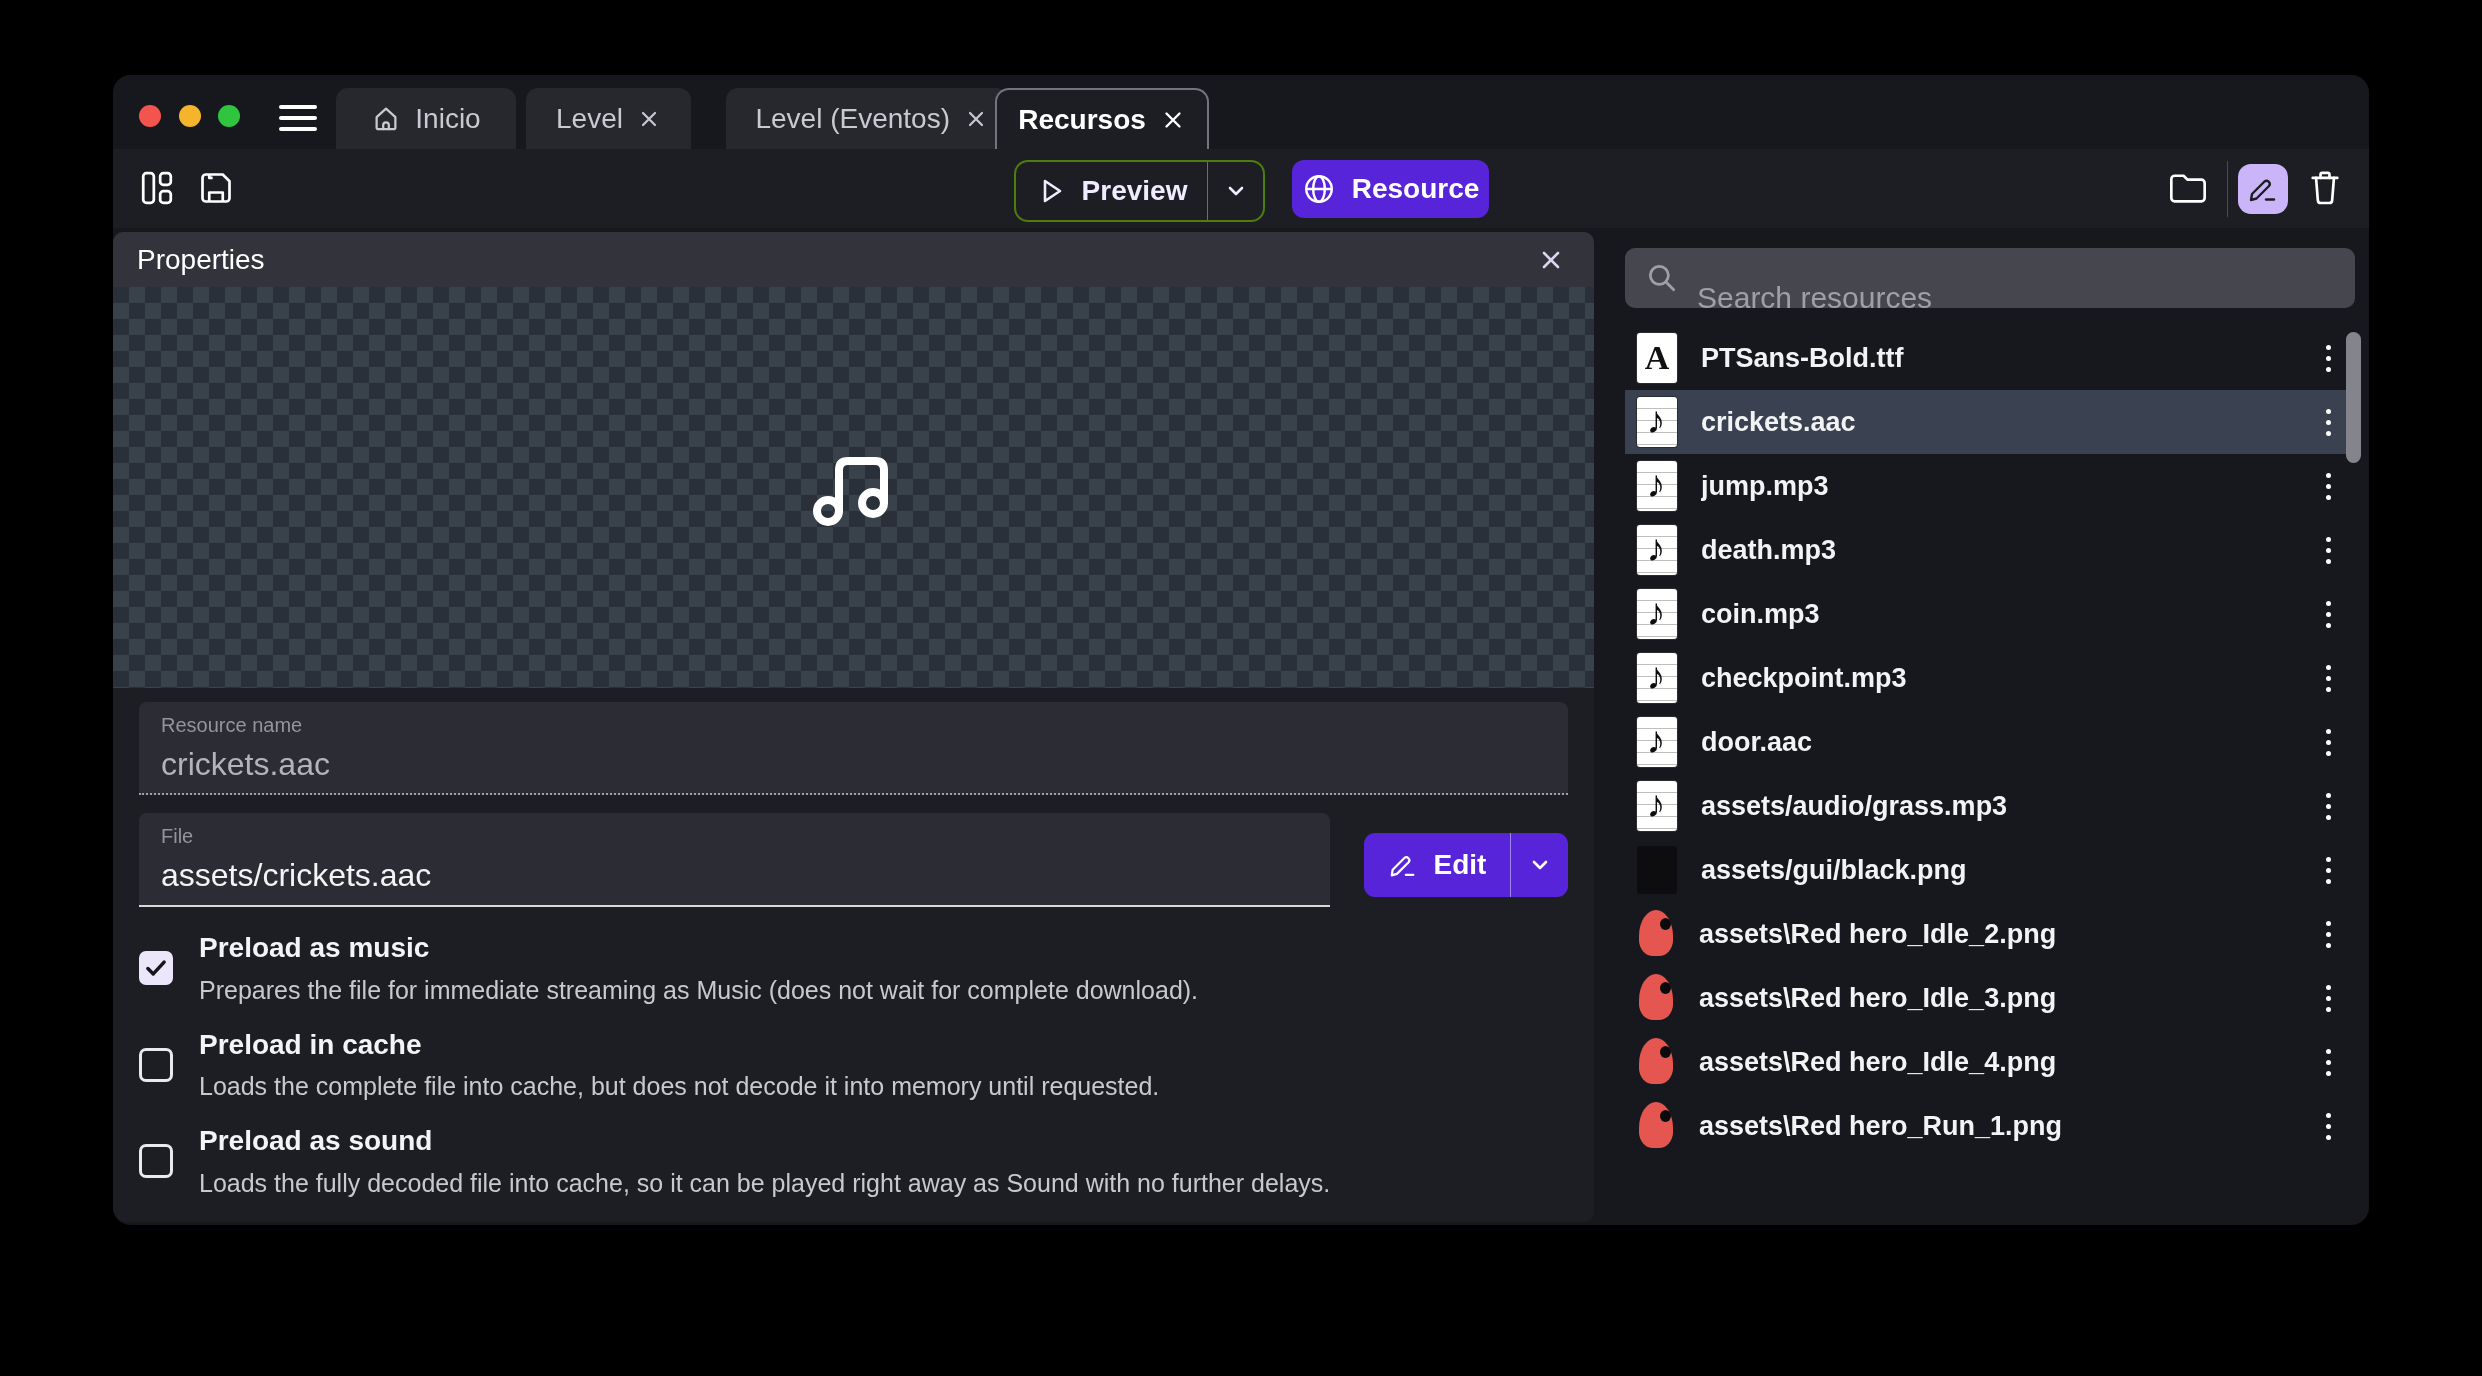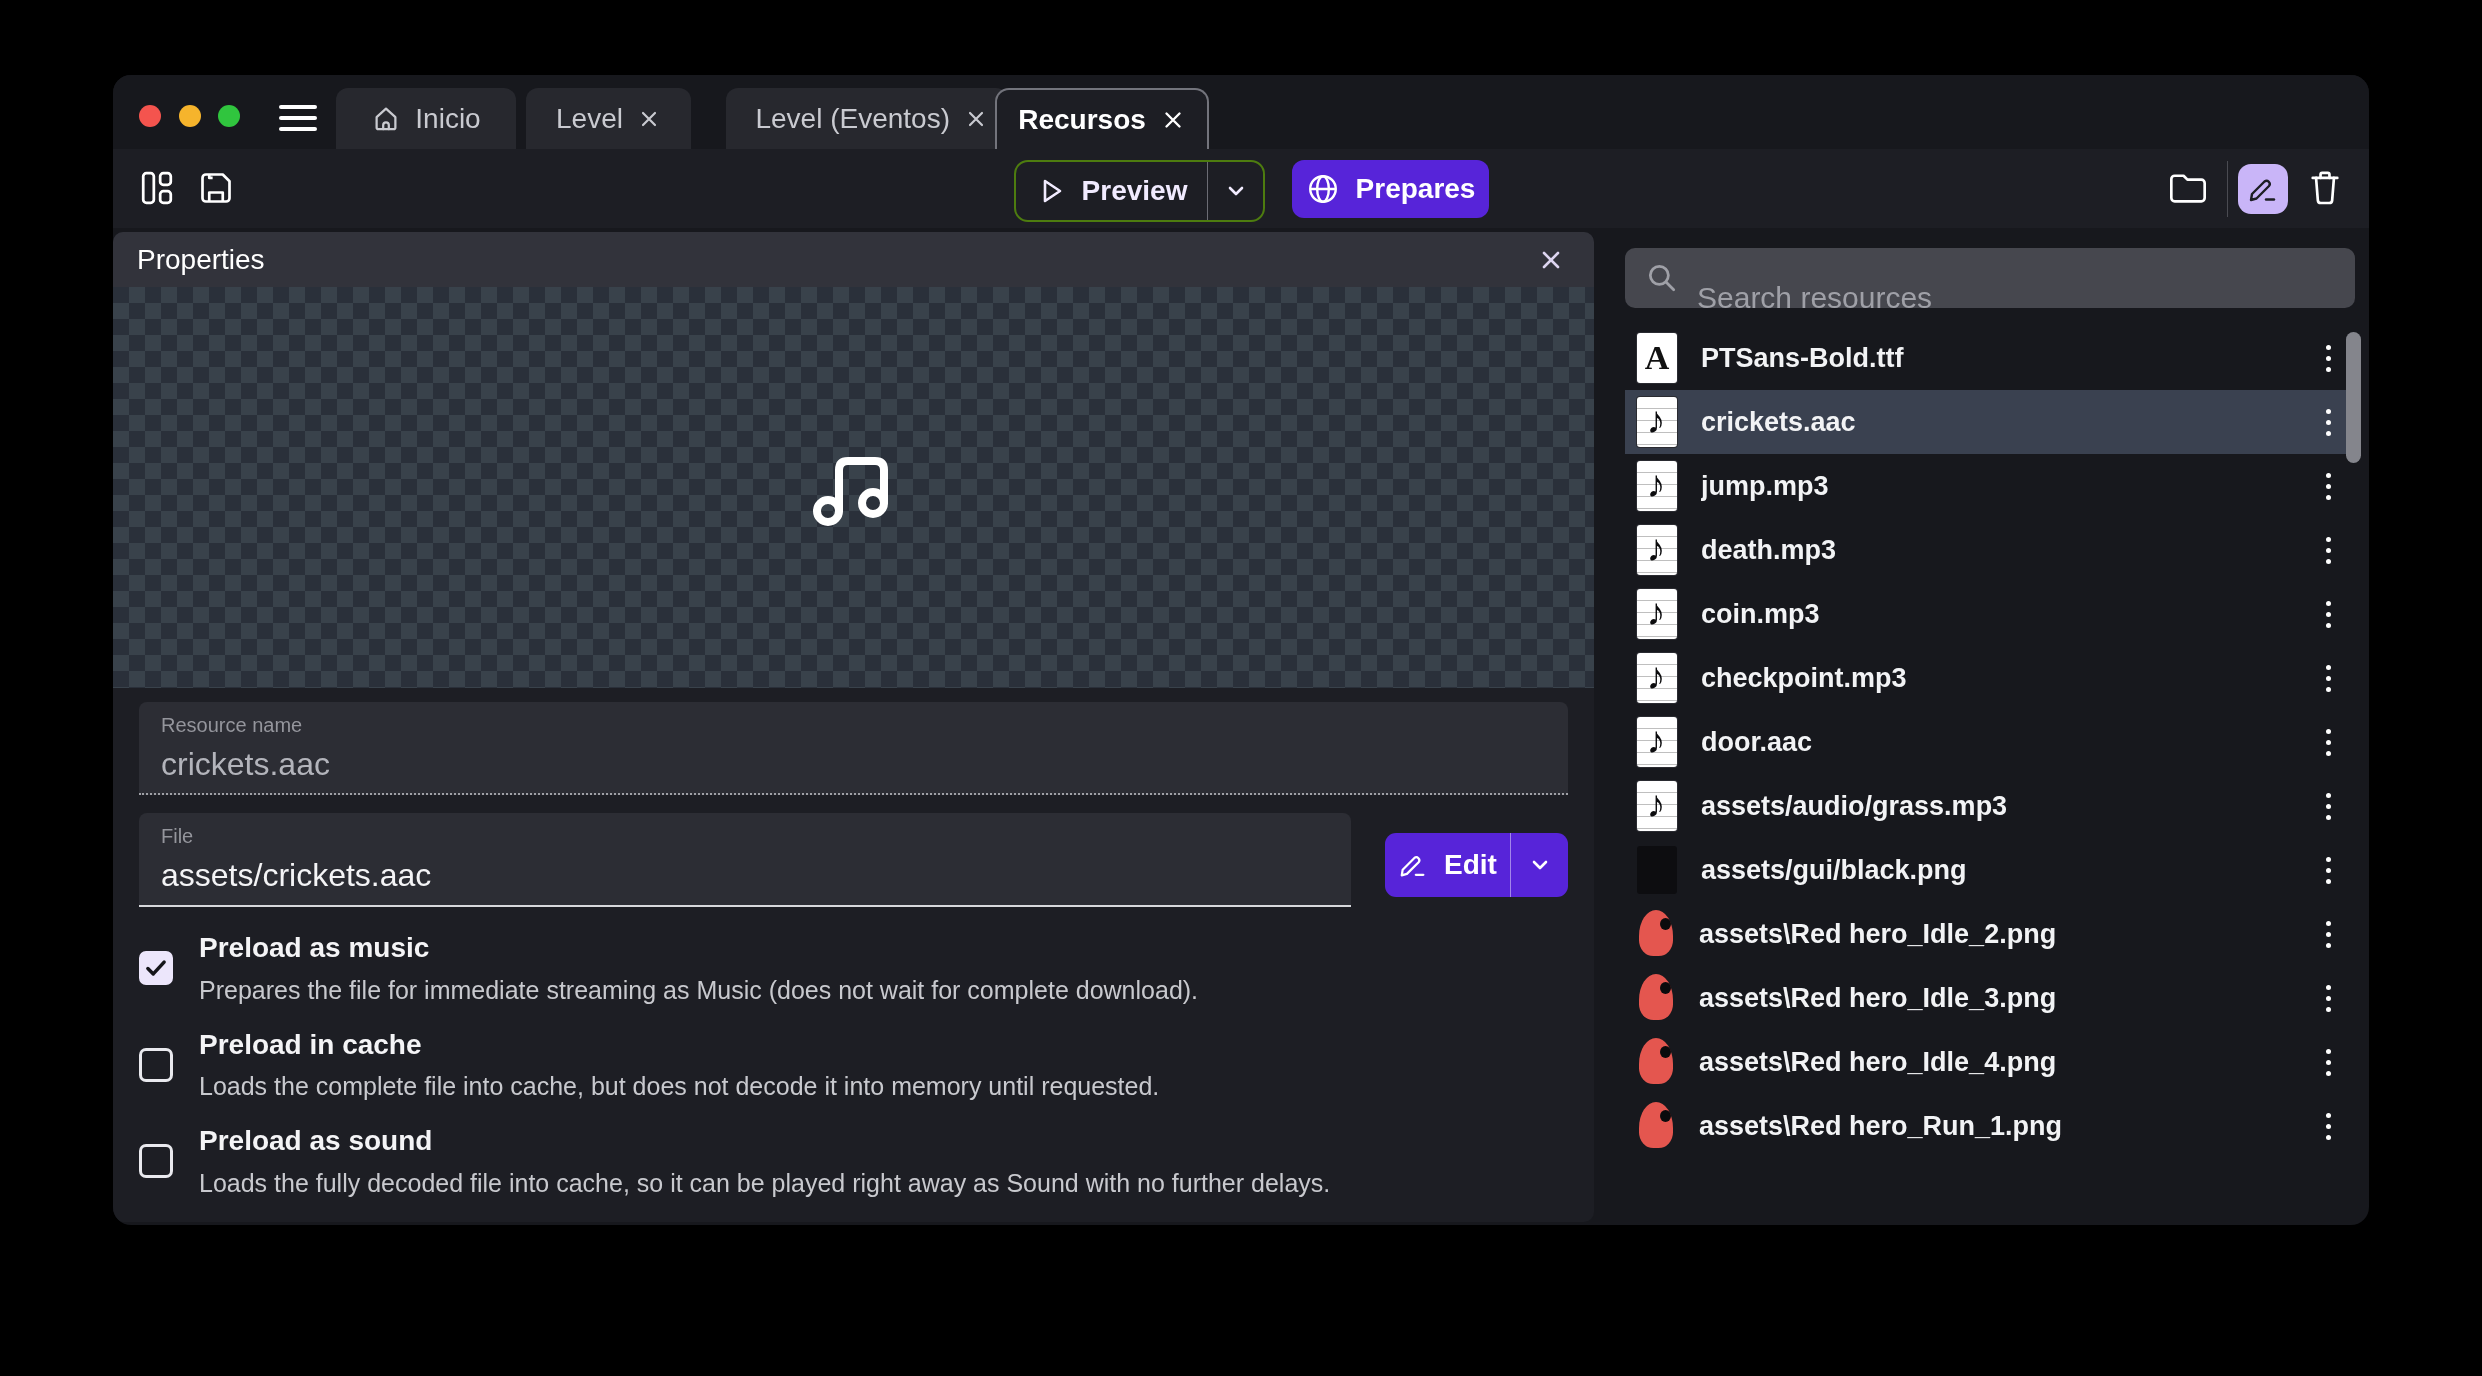--- a/index.html
+++ b/index.html
@@ -76,21 +76,21 @@
     background:#2c2d34;border-radius:8px 8px 0 0;padding:12px 22px 10px;box-sizing:border-box;cursor:text;
   }
   .field-label{display:block;color:#94959c;font-size:20px;margin-bottom:8px;}
   .field-value{display:block;font-size:32px;line-height:1.2;white-space:nowrap;}
   .field-resource{border-bottom:2px dotted #9fa0a6;margin-bottom:18px;}
   .field-resource .field-value{color:#b3b4bb;}
   .field-file{border-bottom:2px solid #d7d8dc;flex:1;}
   .field-file .field-value{color:#f4f4f6;}
   .file-row{display:flex;align-items:flex-start;margin-bottom:14px;}
   .edit-btn{
-    flex:none;margin-left:34px;margin-top:20px;height:64px;width:183px;
+    flex:none;margin-left:34px;margin-top:20px;height:64px;width:204px;
     background:#5724d9;border:none;border-radius:11px;cursor:pointer;
     display:flex;align-items:stretch;color:#fff;padding:0;overflow:hidden;
   }
   .edit-main{flex:1;display:flex;align-items:center;justify-content:center;gap:16px;font-size:28px;font-weight:700;color:#fff;background:none;border:none;cursor:pointer;}
   .edit-caret{width:58px;display:flex;align-items:center;justify-content:center;border:none;border-left:1px solid rgba(255,255,255,.45);background:none;cursor:pointer;}
   .opt-row{display:flex;align-items:flex-start;margin-bottom:10px;}
   .checkbox{
     flex:none;width:34px;height:34px;margin-top:30px;margin-right:26px;box-sizing:border-box;
     border:3px solid #e9e9ee;border-radius:7px;background:transparent;cursor:pointer;padding:0;
     display:flex;align-items:center;justify-content:center;
@@ -209,21 +209,21 @@
           </svg>
       </button>
     </div>
 
     <button class="publish-btn">
       <svg width="34" height="34" viewBox="0 0 32 32" fill="none" stroke="#fff" stroke-width="2.3">
         <circle cx="16" cy="16" r="12"></circle>
         <ellipse cx="16" cy="16" rx="5.5" ry="12"></ellipse>
         <path d="M4 16 H28"></path>
       </svg>
-      <span>Prepares</span>
+      <span>Resource</span>
     </button>
 
     <button class="icon-btn tb-folder">
       <svg width="40" height="36" viewBox="0 0 36 32" fill="none" stroke="#fff" stroke-width="2.4" stroke-linejoin="round">
         <path d="M3 8 a3 3 0 0 1 3-3 h8 l3.5 3.5 H30 a3 3 0 0 1 3 3 V25 a3 3 0 0 1-3 3 H6 a3 3 0 0 1-3-3 Z"></path>
       </svg>
     </button>
     <div class="tb-divider"></div>
     <button class="icon-btn tb-edit">
       <svg width="32" height="32" viewBox="0 0 32 32" fill="none" stroke="#1d1e24" stroke-width="2.4" stroke-linejoin="round" stroke-linecap="round">

